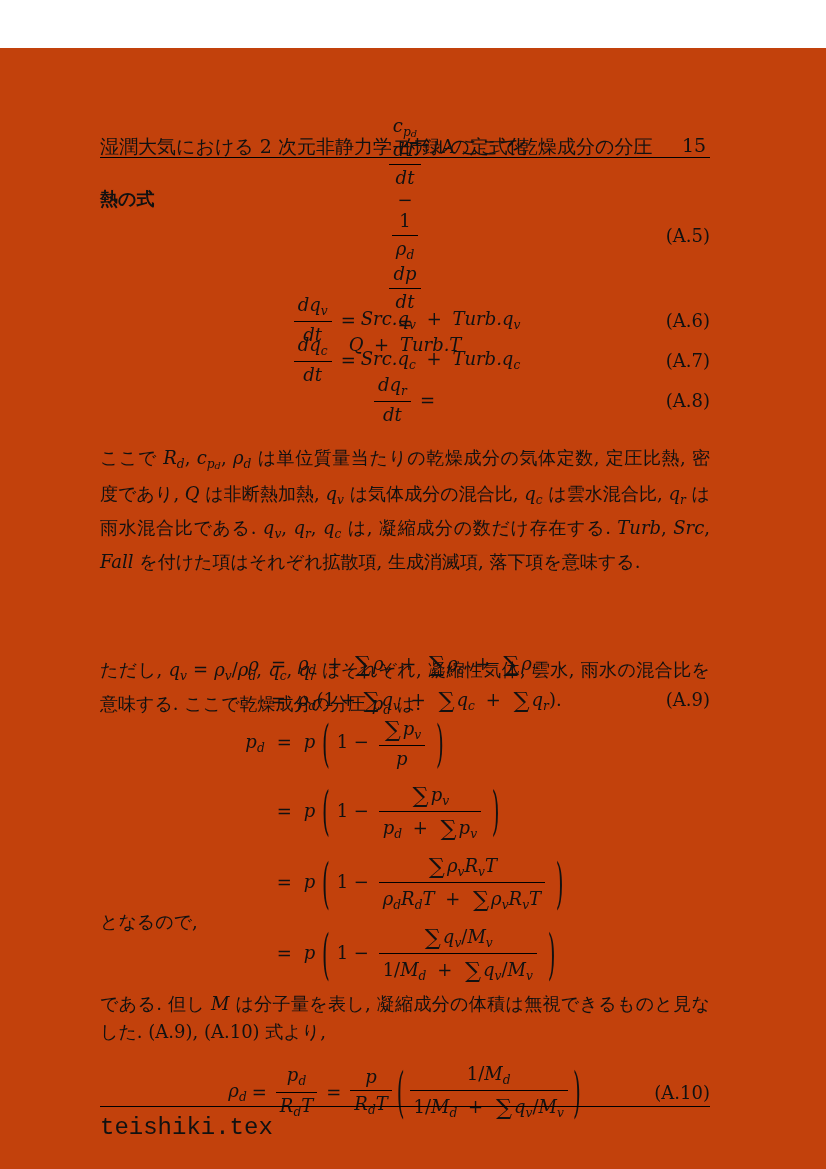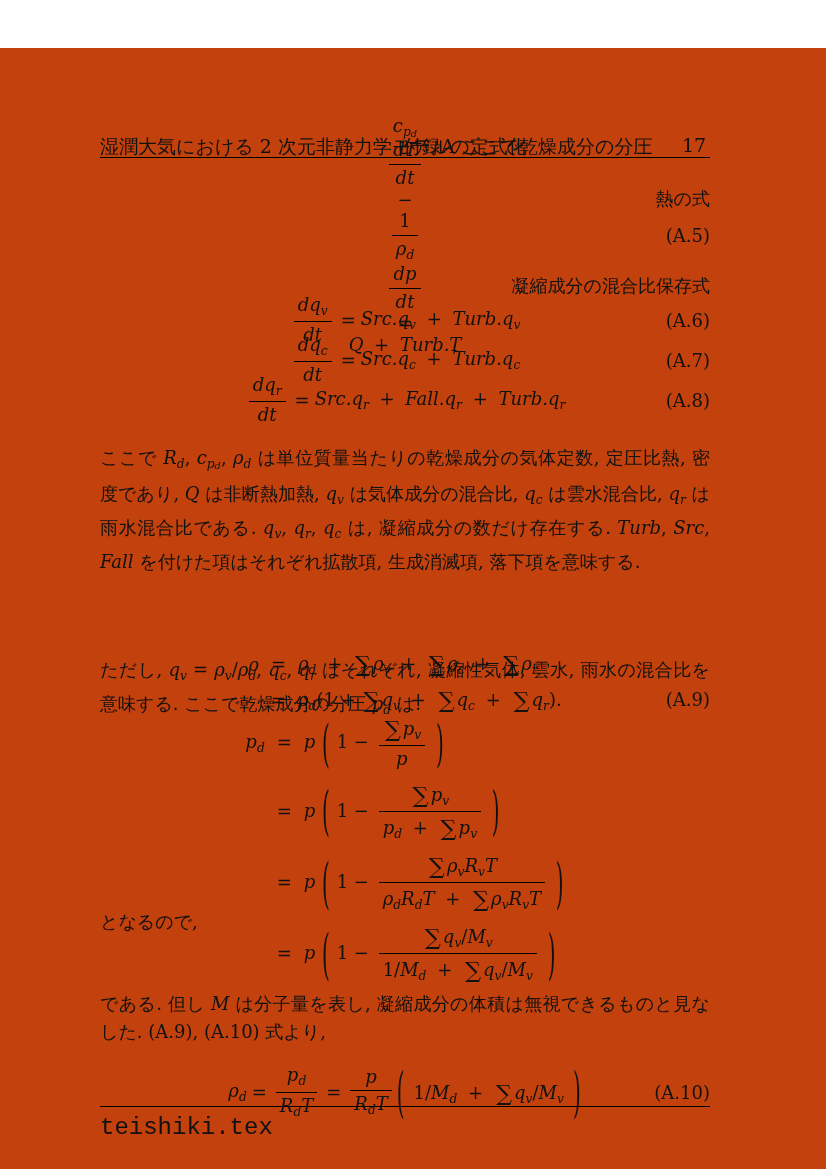--- a/index.html
+++ b/index.html
@@ -14,23 +14,22 @@
 
   
   .hdr{font-size:19px;white-space:nowrap;}
   .hnum{font-size:19px;}
 
   
   .content{position:absolute;left:100px;top:0;width:610px;}
   .content>*{position:absolute;left:0;right:0;}
 
   h2.sec{
-    margin:0;font-size:18px;font-weight:normal;
+    margin:0;font-size:18px;font-weight:bold;
     font-family:"DejaVu Sans","Liberation Sans",sans-serif;
-    text-align:right;
   }
   .par{line-height:28px;text-align:justify;}
 
   
   .mi{font-style:italic;}
   .sb1{font-size:0.68em;vertical-align:-0.32em;}
   .sb2{font-size:0.55em;vertical-align:-0.55em;}
   .sum{font-size:1.25em;font-style:normal;padding:0 2px;vertical-align:-0.1em;}
   .op{padding:0 5px;}
   .fr{display:inline-block;vertical-align:middle;text-align:center;margin:0 4px;line-height:1.25;}
@@ -53,21 +52,21 @@
   
   .ftxt{font-size:24px;white-space:nowrap;font-family:Liberation Mono, monospace;}
 </style>
 </head>
 <body>
 
 <div class="page">
 
   <span class="abs hdr" style="left:100px;top:86px;">湿潤大気における 2 次元非静力学モデルの定式化</span>
   <span class="abs hdr" style="left:403px;top:86px;">付録A ここで乾燥成分の分圧</span>
-  <span class="abs hnum" style="left:682px;top:86px;">17</span>
+  <span class="abs hnum" style="left:682px;top:86px;">15</span>
   <div class="rule" style="left:100px;top:109px;width:610px;"></div>
 
   <div class="content">
 
     <h2 class="sec" style="top:139px;">熱の式</h2>
 
     <div class="eqline" style="top:158px;height:58px;flex-direction:column;">
       <span><span class="mi">c</span><span class="mi sb1">p</span><span class="mi sb2">d</span></span>
       <span class="fr">
         <span class="nu"><span class="mi">dT</span></span>
@@ -80,21 +79,20 @@
       </span>
       <span class="fr">
         <span class="nu"><span class="mi">dp</span></span>
         <span class="de"><span class="mi">dt</span></span>
       </span>
       <span class="op">=</span>
       <span><span class="mi">Q</span><span class="op"> + </span><span class="mi">Turb.T</span></span>
       <span class="eqnum">(A.5)</span>
     </div>
 
-    <h2 class="sec" style="top:226px;">凝縮成分の混合比保存式</h2>
 
     <div style="top:252px;">
       <div class="eqline" style="height:40px;">
         <span class="fr">
           <span class="nu"><span class="mi">dq</span><span class="mi sb1">v</span></span>
           <span class="de"><span class="mi">dt</span></span>
         </span>
         <span class="op">=</span>
         <span><span class="mi">Src.q</span><span class="mi sb1">v</span><span class="op"> + </span><span class="mi">Turb.q</span><span class="mi sb1">v</span></span>
         <span class="eqnum">(A.6)</span>
@@ -107,21 +105,20 @@
         <span class="op">=</span>
         <span><span class="mi">Src.q</span><span class="mi sb1">c</span><span class="op"> + </span><span class="mi">Turb.q</span><span class="mi sb1">c</span></span>
         <span class="eqnum">(A.7)</span>
       </div>
       <div class="eqline" style="height:40px;">
         <span class="fr">
           <span class="nu"><span class="mi">dq</span><span class="mi sb1">r</span></span>
           <span class="de"><span class="mi">dt</span></span>
         </span>
         <span class="op">=</span>
-        <span><span class="mi">Src.q</span><span class="mi sb1">r</span><span class="op"> + </span><span class="mi">Fall.q</span><span class="mi sb1">r</span><span class="op"> + </span><span class="mi">Turb.q</span><span class="mi sb1">r</span></span>
         <span class="eqnum">(A.8)</span>
       </div>
     </div>
 
     <p class="par" style="top:396px;margin:0;"><span>ここで </span><span class="mi">R</span><span class="mi sb1">d</span><span>, </span><span class="mi">c</span><span class="mi sb1">p</span><span class="mi sb2">d</span><span>, </span><span class="mi">ρ</span><span class="mi sb1">d</span><span> は単位質量当たりの乾燥成分の気体定数, 定圧比熱, 密度であり, </span><span class="mi">Q</span><span> は非断熱加熱, </span><span class="mi">q</span><span class="mi sb1">v</span><span> は気体成分の混合比, </span><span class="mi">q</span><span class="mi sb1">c</span><span> は雲水混合比, </span><span class="mi">q</span><span class="mi sb1">r</span><span> は雨水混合比である. </span><span class="mi">q</span><span class="mi sb1">v</span><span>, </span><span class="mi">q</span><span class="mi sb1">r</span><span>, </span><span class="mi">q</span><span class="mi sb1">c</span><span> は, 凝縮成分の数だけ存在する. </span><span class="mi">Turb</span><span>, </span><span class="mi">Src</span><span>, </span><span class="mi">Fall</span><span> を付けた項はそれぞれ拡散項, 生成消滅項, 落下項を意味する.</span></p>
 
 
     <div class="eqwrap" style="top:540px;">
       <div class="algn">
         <div class="arow">
@@ -210,20 +207,21 @@
         <span class="nu"><span class="mi">p</span><span class="mi sb1">d</span></span>
         <span class="de"><span class="mi">R</span><span class="mi sb1">d</span><span class="mi">T</span></span>
       </span>
       <span class="op">=</span>
       <span class="fr">
         <span class="nu"><span class="mi">p</span></span>
         <span class="de"><span class="mi">R</span><span class="mi sb1">d</span><span class="mi">T</span></span>
       </span>
       <span class="bp" style="--sy:2.7;">(</span>
       <span class="fr">
+        <span class="nu"><span>1/</span><span class="mi">M</span><span class="mi sb1">d</span></span>
         <span class="de"><span>1/</span><span class="mi">M</span><span class="mi sb1">d</span><span class="op"> + </span><span class="sum">∑</span><span class="mi">q</span><span class="mi sb1">v</span><span>/</span><span class="mi">M</span><span class="mi sb1">v</span></span>
       </span>
       <span class="bp" style="--sy:2.7;">)</span>
       <span class="eqnum">(A.10)</span>
     </div>
 
     <p class="par" style="top:942px;margin:0;"><span>である. 但し </span><span class="mi">M</span><span> は分子量を表し, 凝縮成分の体積は無視できるものと見なした. (A.9), (A.10) 式より,</span></p>
 
   </div>
 

